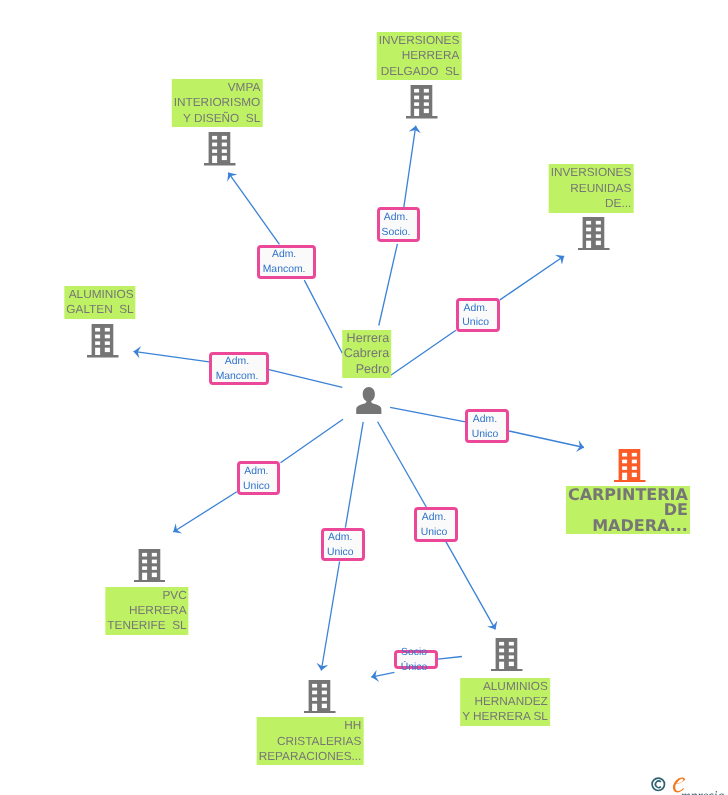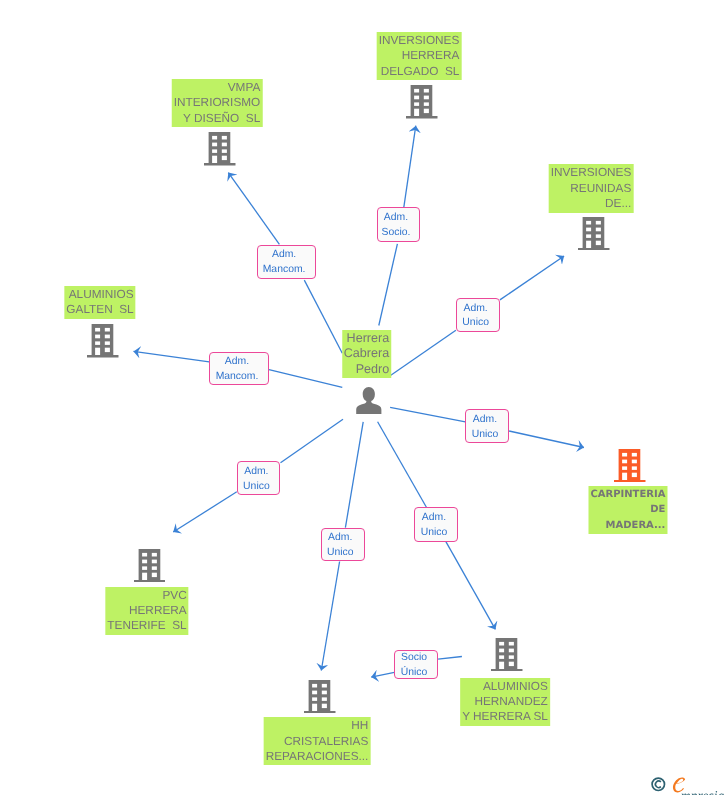--- a/index.html
+++ b/index.html
@@ -8,22 +8,22 @@
        -webkit-font-smoothing:antialiased;text-rendering:geometricPrecision;
        font-family:"Liberation Sans",sans-serif;overflow:hidden;}
   #canvas{position:relative;width:728px;height:795px;}
   svg#edges{position:absolute;left:0;top:0;width:728px;height:795px;}
   .node{position:absolute;left:0;top:0;}
   .node-icon{position:absolute;}
   .node-label{position:absolute;text-align:right;color:#767676;font-size:11.8px;
               line-height:15.4px;white-space:pre;background:#bef264;
               transform:translateX(-50%);padding:1px 2px;}
   .node-label.center{font-size:12.6px;line-height:15.5px;}
-  .node-label.bold{font-family:"DejaVu Sans",sans-serif;font-weight:bold;font-size:10px;}
-  .edge-label{position:absolute;border:1px solid #ec4899;border-radius:4px;
+  .node-label.bold{font-family:"DejaVu Sans",sans-serif;font-weight:bold;font-size:16px;}
+  .edge-label{position:absolute;border:3px solid #ec4899;border-radius:4px;
               background:#fafafa;color:#3073cc;font-size:10.4px;
               text-align:center;box-sizing:border-box;
               display:flex;flex-direction:column;justify-content:center;
               align-items:center;line-height:14.9px;padding-right:4.5px;padding-top:3px;}
   #logo{position:absolute;left:651.3px;top:777.3px;width:80px;height:20px;}
   #logo .copy{position:absolute;left:0px;top:0px;}
   #logo .brand-e{position:absolute;left:21px;top:0px;}
   #logo .brand{position:absolute;left:29.5px;top:11px;
                font-family:"Liberation Serif",serif;font-style:italic;
                font-size:13.6px;color:#2d6171;letter-spacing:0.05px;}
@@ -182,21 +182,21 @@
         <rect x="8.1" y="3.9" width="5.0" height="3.6"></rect>
           <rect x="17.8" y="3.9" width="5.1" height="3.6"></rect>
         <rect x="8.1" y="10.6" width="5.0" height="3.7"></rect>
           <rect x="17.8" y="10.6" width="5.1" height="3.7"></rect>
         <rect x="8.1" y="17.4" width="5.0" height="3.5"></rect>
           <rect x="17.8" y="17.4" width="5.1" height="3.5"></rect>
         <rect x="8.1" y="23.7" width="5.0" height="7.3"></rect>
           <rect x="17.8" y="23.7" width="5.1" height="4.4"></rect>
       </g>
     </svg>
-    <div class="node-label" style="left:317px;top:717.1px;">HH
+    <div class="node-label" style="left:310px;top:717.1px;">HH
 CRISTALERIAS
 REPARACIONES...</div>
   </div>
 
   <div class="node">
     <svg class="node-icon" style="left:491.1px;top:638.0px;" width="31.5" height="33.4" viewBox="0 0 31.5 33.4">
       <path fill="#757575" d="M4.6 0 h21.7 v31 h-21.7 z M0 31 h31.5 v2.4 h-31.5 z"></path>
       <g fill="#ffffff">
         <rect x="8.1" y="3.9" width="5.0" height="3.6"></rect>
           <rect x="17.8" y="3.9" width="5.1" height="3.6"></rect>
@@ -260,21 +260,21 @@
   <div class="edge-label" style="left:414.2px;top:507.3px;width:44px;height:34.3px;">
     <span>Adm.</span>
     <span>Unico</span>
   </div>
 
   <div class="edge-label" style="left:320.5px;top:527.6px;width:44px;height:33.9px;">
     <span>Adm.</span>
     <span>Unico</span>
   </div>
 
-  <div class="edge-label" style="left:394.4px;top:649.6px;width:43.7px;height:29px;">
+  <div class="edge-label" style="left:394.4px;top:649.6px;width:43.7px;height:19px;">
     <span>Socio</span>
     <span>Único</span>
   </div>
 
   <div id="logo">
     <svg class="copy" width="14.6" height="14.6" viewBox="0 0 14.6 14.6" aria-label="copyright">
       <circle cx="7.3" cy="7.3" r="6.2" fill="none" stroke="#2d6171" stroke-width="1.7"></circle>
       <path d="M9.9 4.9 A3.25 3.25 0 1 0 9.9 9.7" fill="none" stroke="#2d6171" stroke-width="1.6"></path>
     </svg>
     <svg class="brand-e" width="16" height="17" viewBox="0 0 16 17">

